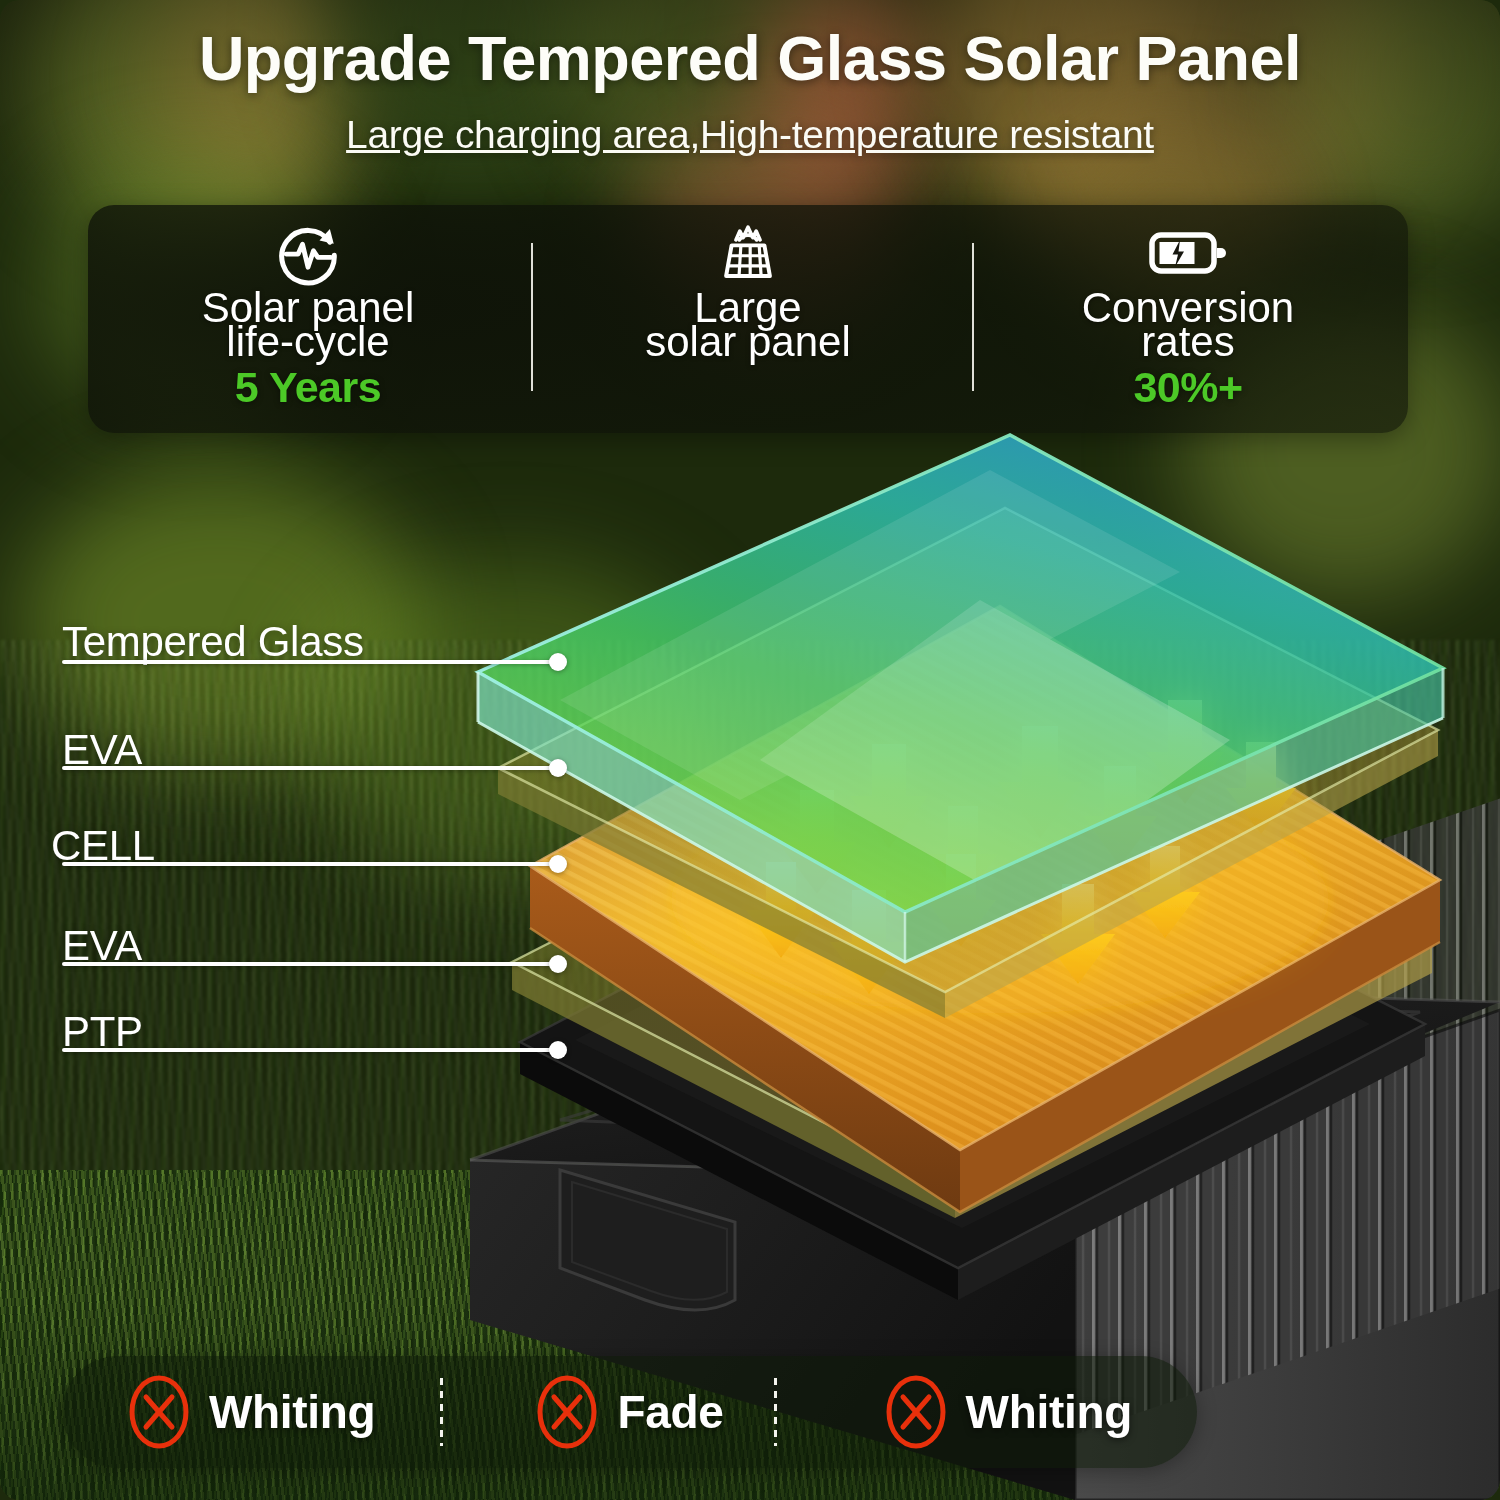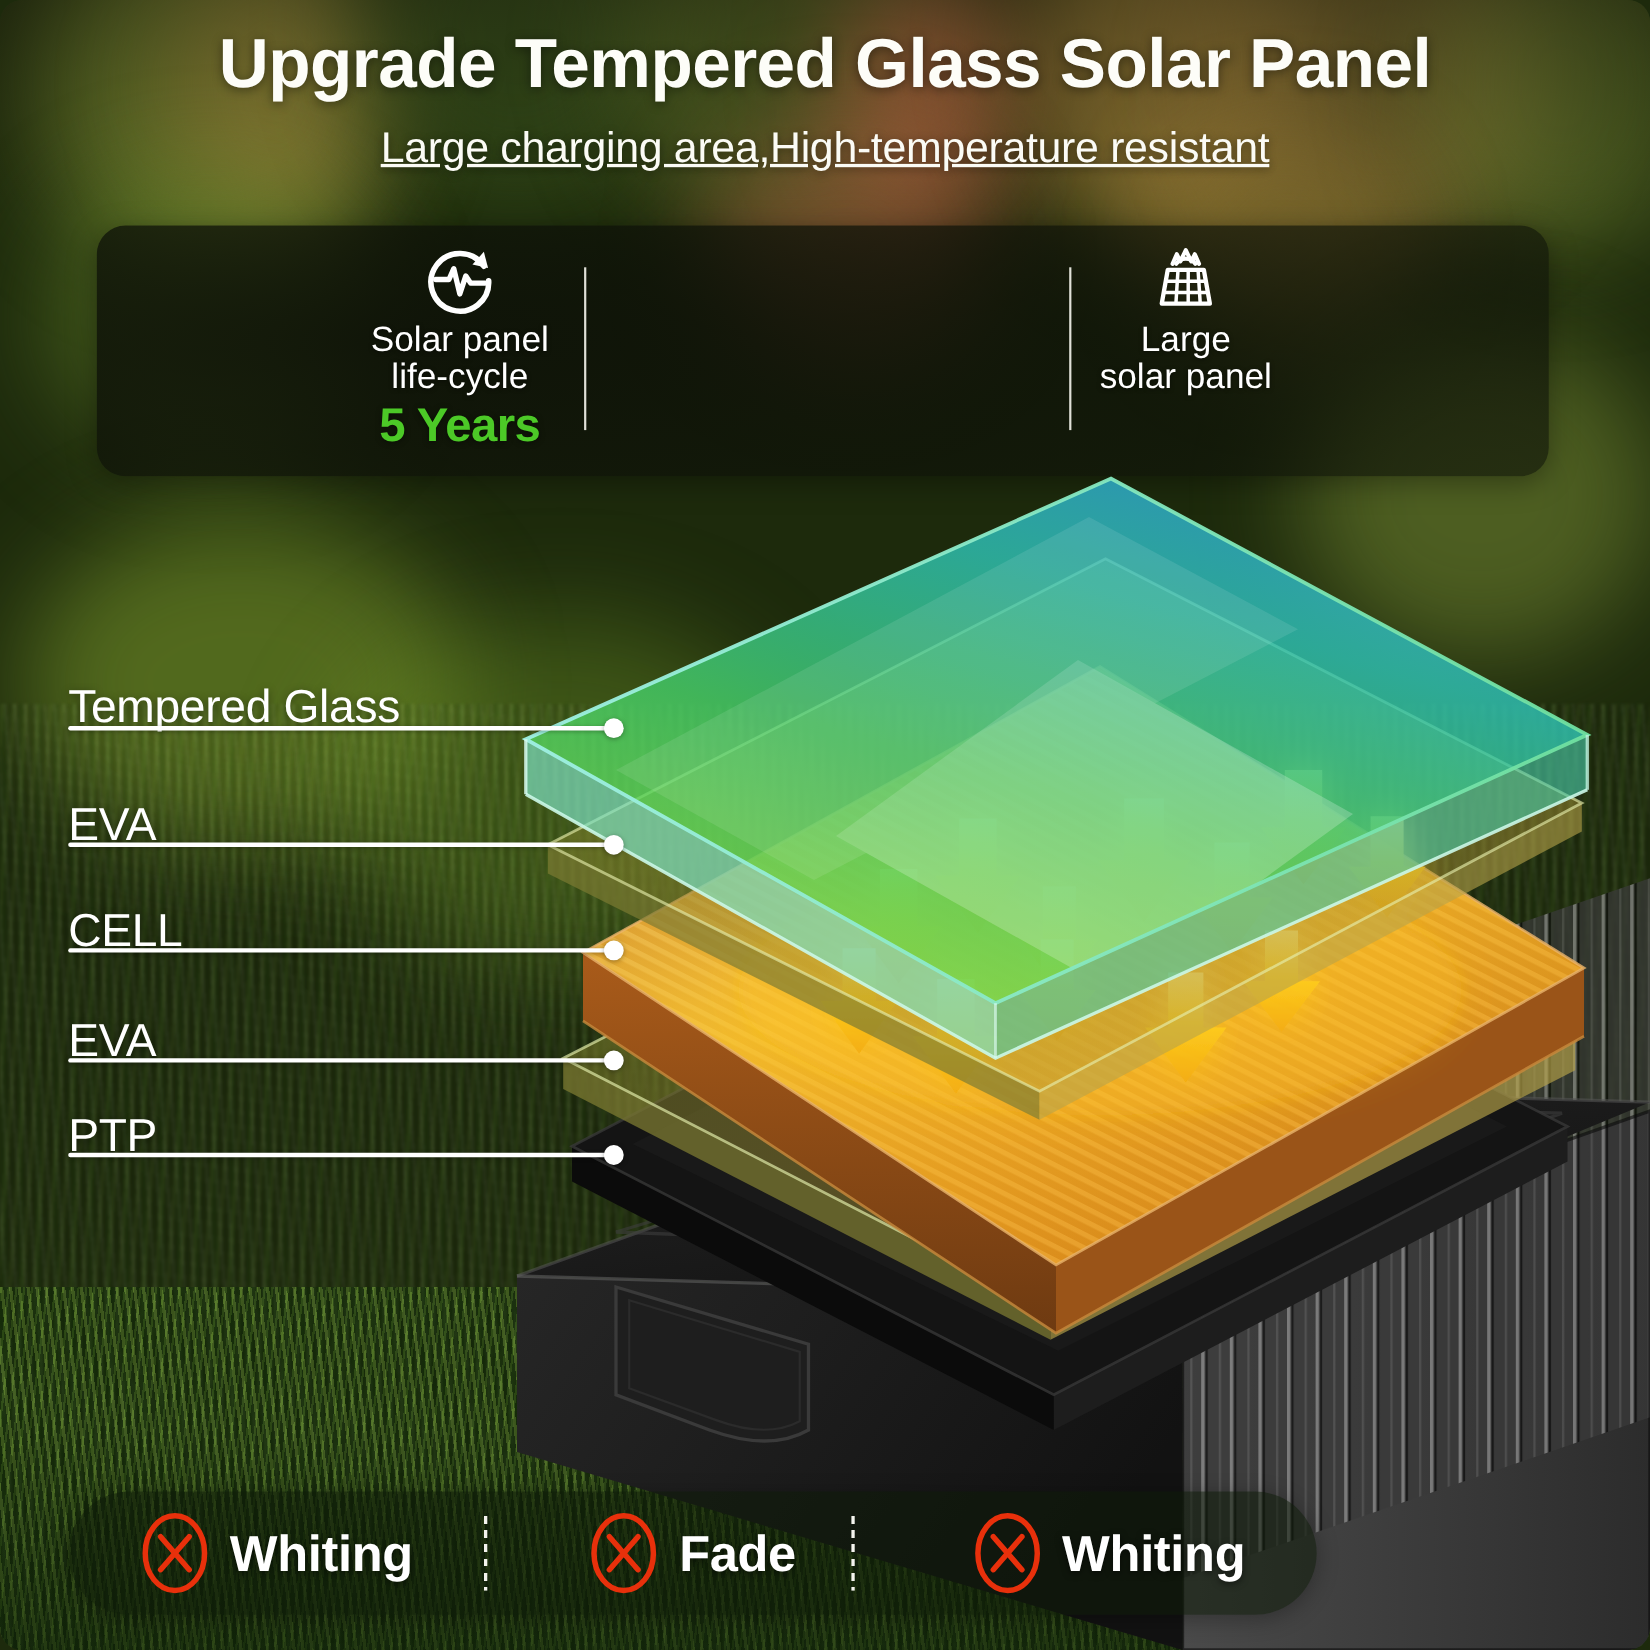--- a/index.html
+++ b/index.html
@@ -90,21 +90,21 @@
     position:absolute;left:88px;top:205px;width:1320px;height:228px;
     border-radius:26px;
     background:
       radial-gradient(120% 150% at 22% 45%, rgba(14,18,8,.92), rgba(14,18,8,.72) 48%, rgba(20,26,10,.60) 100%);
     box-shadow:0 6px 26px rgba(0,0,0,.35);
     display:flex;
   }
   .feature-cell{flex:1;position:relative;display:flex;flex-direction:column;align-items:center;}
   .f-icon{height:68px;margin-top:14px;display:flex;align-items:center;justify-content:center;}
   .f-label{
-    margin-top:4px;text-align:center;color:#ffffff;font-size:32px;line-height:34px;font-weight:normal;
+    margin-top:4px;text-align:center;color:#ffffff;font-size:42px;line-height:34px;font-weight:normal;
     text-shadow:0 1px 4px rgba(0,0,0,.5);
   }
   .f-value{
     margin-top:4px;text-align:center;font-size:43px;font-weight:bold;letter-spacing:-.5px;
     text-shadow:0 1px 6px rgba(0,0,0,.45);
   }
   .vdiv{position:absolute;top:38px;width:2px;height:148px;background:#f2f2ea;opacity:.92;}
   .vdiv.d1{left:443px;}
   .vdiv.d2{left:884px;}
 
@@ -198,20 +198,35 @@
           <path d="M34 25 L34 53" stroke="#fff" stroke-width="2.9"></path>
           <path d="M42.2 25 L44 53" stroke="#fff" stroke-width="2.9"></path>
         </svg>
       </div>
       <div class="f-label">
         <span>Large</span><br>
         <span>solar panel</span>
       </div>
     </div>
 
+    <div class="feature-cell">
+      <div class="f-icon">
+        <svg width="80" height="62" viewBox="0 0 80 52">
+          <rect x="4" y="8" width="62" height="36" rx="9" ry="9" fill="none" stroke="#fff" stroke-width="5.5"></rect>
+          <rect x="11.5" y="15" width="35" height="22" fill="#fff"></rect>
+          <path d="M69 21 h4 a4 4 0 0 1 0 10 h-4 z" fill="#fff"></path>
+          <path d="M32 13 L24.5 27.5 H30 L27 40 L36 24.5 H30.5 Z" fill="#16160f"></path>
+        </svg>
+      </div>
+      <div class="f-label">
+        <span>Conversion</span><br>
+        <span>rates</span>
+      </div>
+      <div class="f-value" style="color:#4CC927">30%+</div>
+    </div>
 
     <div class="vdiv d1"></div>
     <div class="vdiv d2"></div>
   </div>
 
   <svg class="stack" viewBox="0 0 1500 1500">
     <defs>
       <linearGradient id="gGlass" x1="0.78" y1="0" x2="0.2" y2="1">
         <stop offset="0%" stop-color="#2f9fd6" stop-opacity="0.88"></stop>
         <stop offset="26%" stop-color="#2fc3b4" stop-opacity="0.82"></stop>
@@ -392,21 +407,21 @@
       </div>
     <div class="lead" style="left:62px;top:660px;width:496px"></div>
     <div class="leaddot" style="left:549px;top:653px"></div>
 
     <div class="lbl" style="left:62px;top:712px">
       <span class="t">EVA</span>
       </div>
     <div class="lead" style="left:62px;top:766px;width:496px"></div>
     <div class="leaddot" style="left:549px;top:759px"></div>
 
-    <div class="lbl" style="left:62px;top:808px">
+    <div class="lbl" style="left:51px;top:808px">
       <span class="t">CELL</span>
       </div>
     <div class="lead" style="left:62px;top:862px;width:496px"></div>
     <div class="leaddot" style="left:549px;top:855px"></div>
 
     <div class="lbl" style="left:62px;top:908px">
       <span class="t">EVA</span>
       </div>
     <div class="lead" style="left:62px;top:962px;width:496px"></div>
     <div class="leaddot" style="left:549px;top:955px"></div>

